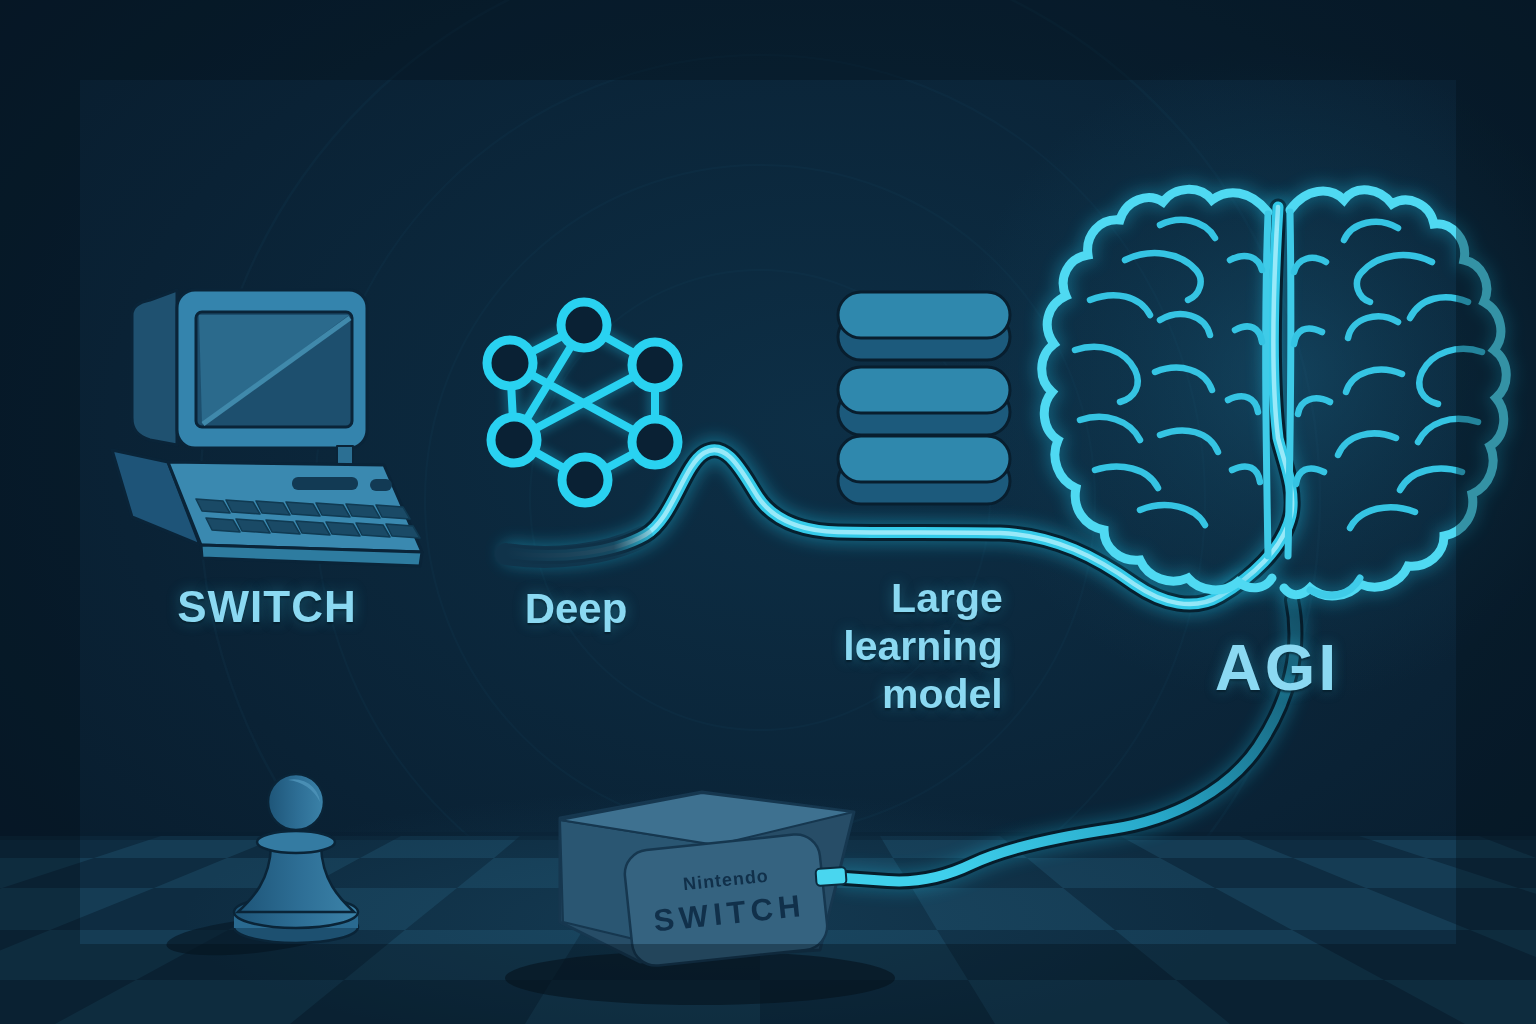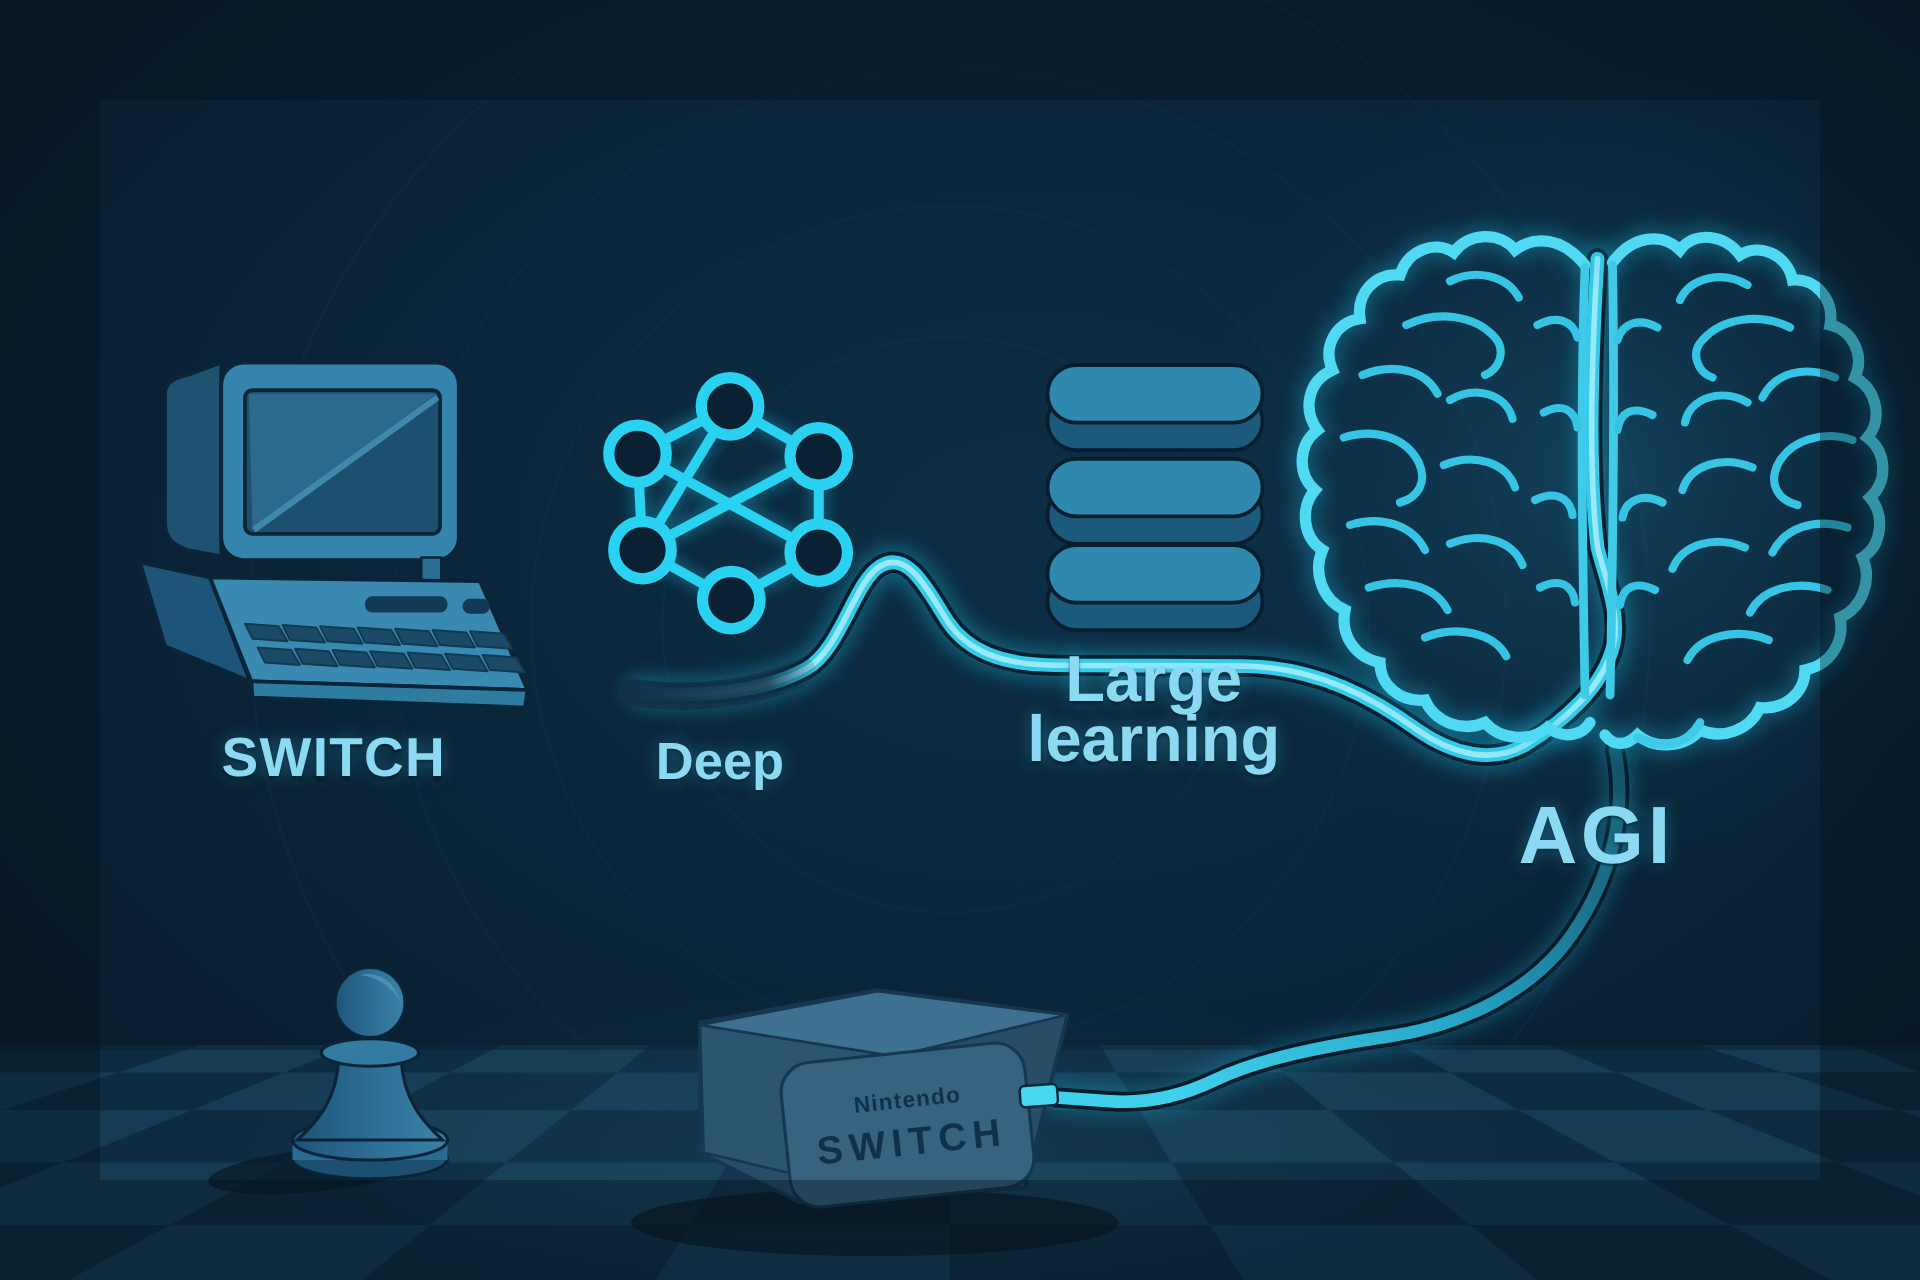--- a/index.html
+++ b/index.html
@@ -4,21 +4,21 @@
 <style>
   html,body{margin:0;padding:0;background:#04131f;}
   #stage{position:relative;width:1536px;height:1024px;overflow:hidden;
          font-family:"Liberation Sans",sans-serif;background:#0a2134;}
   #stage svg{position:absolute;left:0;top:0;}
   .lbl{position:absolute;transform:translateX(-50%);text-align:center;
        color:#8bd9f2;font-weight:bold;
        text-shadow:0 0 14px rgba(56,202,235,.35),0 2px 2px rgba(3,15,26,.8);}
   .lbl-shrdlu{left:267px;top:582px;font-size:44px;letter-spacing:1px;}
   .lbl-deep{left:576px;top:584px;font-size:42px;line-height:50px;}
-  .lbl-llm{left:923px;top:520px;font-size:52px;line-height:48px;}
+  .lbl-llm{left:923px;top:574px;font-size:41px;line-height:48px;text-align:right;}
   .lbl-agi{left:1277px;top:630px;font-size:65px;letter-spacing:3px;}
 </style>
 </head>
 <body>
 
 <div id="stage">
 <svg width="1536" height="1024" viewBox="0 0 1536 1024">
   <defs>
     <radialGradient id="bgGrad" cx="0.54" cy="0.42" r="0.85">
       <stop offset="0" stop-color="#0d2f46"></stop>
@@ -252,15 +252,16 @@
   <rect x="0" y="0" width="1536" height="1024" fill="none" style="pointer-events:none" stroke="#030e18" stroke-width="160" opacity="0.35"></rect>
 </svg>
 
 <div class="lbl lbl-shrdlu">SWITCH</div>
 <div class="lbl lbl-deep">
   <div>Deep</div>
 </div>
 <div class="lbl lbl-llm">
   <div>Large</div>
   <div>learning</div>
+  <div>model</div>
 </div>
 <div class="lbl lbl-agi">AGI</div>
 </div>
 
 </body></html>

